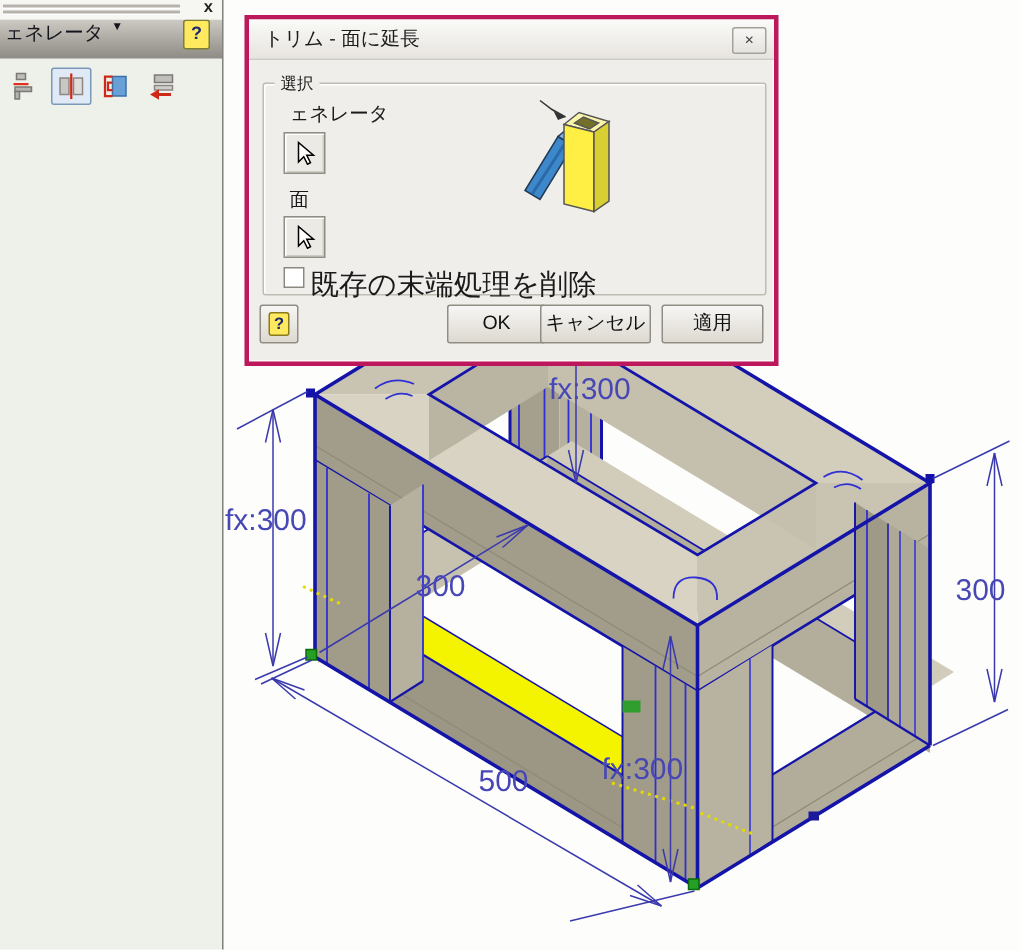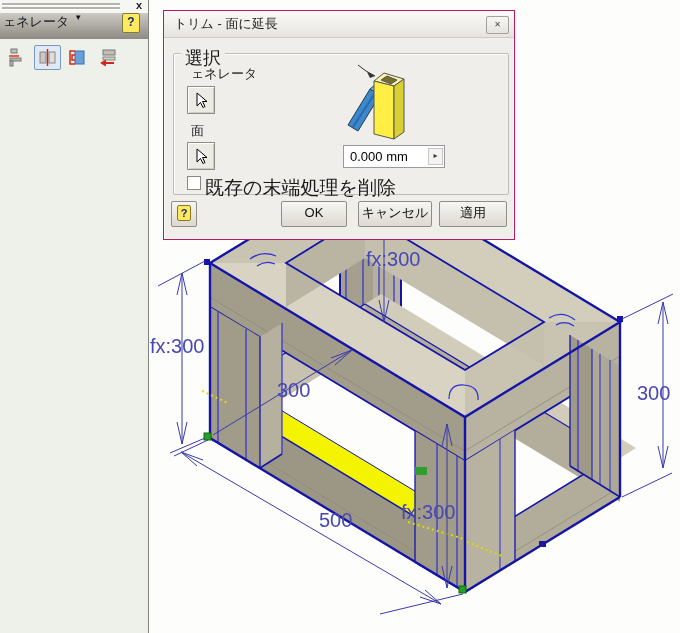--- a/index.html
+++ b/index.html
@@ -20,46 +20,46 @@
   .panel-help{margin-left:auto;margin-right:8px;width:16px;height:18px;background:#ffe95e;
               border:1px solid #7d7d37;border-radius:2px;color:#1c2a6e;font-weight:bold;
               font-size:12px;text-align:center;line-height:17px;}
   .panel-toolbar{display:flex;gap:3px;padding:6px 0 0 4px;}
   .tbtn{width:25px;height:23px;display:flex;align-items:center;justify-content:center;
         border:1px solid transparent;border-radius:2px;}
   .tbtn.sel{border:1px solid #7a98b8;background:#e0eaf6;}
 
   
   .dialog{position:absolute;left:163px;top:10px;width:350px;height:228px;background:#f0eeeb;
-          border:1px solid #be185d;box-shadow:inset 0 0 0 1px #fbfaf8;z-index:10;}
+          border:3px solid #be185d;box-shadow:inset 0 0 0 1px #fbfaf8;z-index:10;}
   .dlg-title{height:26px;background:linear-gradient(#fafaf8,#e7e4df);border-bottom:1px solid #cfccc5;
              font-size:13px;color:#1b1b1b;line-height:26px;padding-left:10px;}
   .dlg-close{position:absolute;right:5px;top:5px;width:21px;height:16px;
              background:linear-gradient(#f7f6f5,#e5e3de);border:1px solid #a3a19a;border-radius:2px;
              font-size:8px;color:#444;text-align:center;line-height:15px;}
   .group{position:absolute;left:9px;top:42px;width:334px;height:140px;
          border:1px solid #bfbcb4;border-radius:2px;box-shadow:1px 1px 0 #fff inset;}
-  .group-label{position:absolute;left:17px;top:35px;background:#f0eeeb;padding:0 4px;font-size:18px;color:#1a1a1a;}
+  .group-label{position:absolute;left:17px;top:35px;background:#f0eeeb;padding:0 4px;font-size:11px;color:#1a1a1a;}
   .lbl{position:absolute;font-size:13px;color:#1a1a1a;}
   .sel-btn{position:absolute;width:26px;height:26px;background:#eceae5;border:1px solid #8f8d84;
            box-shadow:inset 1px 1px 0 #ffffff, inset -1px -1px 0 #cfccc4;
            display:flex;align-items:center;justify-content:center;}
   .thumb{position:absolute;left:180px;top:48px;width:78px;height:88px;}
   .field{position:absolute;left:179px;top:134px;width:94px;height:21px;background:#fff;
          border:1px solid #9a98a0;font-size:13px;color:#000;line-height:21px;padding-left:6px;}
   .flyout{position:absolute;right:1px;top:2px;width:13px;height:15px;background:#f5f4f2;
           border:1px solid #c8c6c0;font-size:8px;color:#333;text-align:center;line-height:14px;}
   .chk{position:absolute;left:23px;top:165px;width:12px;height:12px;background:#fff;border:1px solid #8a8880;}
   .chk-lbl{position:absolute;left:41px;top:164px;font-size:19px;color:#1a1a1a;}
   .btn{position:absolute;top:190px;height:24px;background:linear-gradient(#f7f6f4,#ddd9d1);
        border:1px solid #8f8d84;border-radius:2px;font-size:13px;color:#111;text-align:center;line-height:22px;}
   .btn-help{left:7px;width:24px;}
   .btn-help .qicon{display:inline-block;background:#ffe95e;border:1px solid #8a7a1e;border-radius:2px;
                    padding:0 3px;font-weight:bold;color:#1c2a6e;font-size:11px;line-height:14px;margin-top:3px;}
-  .btn-ok{left:117px;width:64px;}
+  .btn-ok{left:132px;width:64px;}
   .btn-cancel{left:194px;width:72px;}
   .btn-apply{left:275px;width:66px;}
 
   
   .viewport{position:absolute;left:0;top:0;width:680px;height:633px;z-index:1;}
   text.dim{font-size:20px;fill:#4747b5;font-family:"Liberation Sans","DejaVu Sans",sans-serif;}
 </style>
 </head>
 <body>
 
@@ -277,24 +277,20 @@
       <polygon points="26,30 32,25 42,31 36,36" fill="#7fb2e2" stroke="#223a55"></polygon>
       <line x1="9" y1="68" x2="31" y2="34" stroke="#2a6aa8" stroke-width="2"></line>
       <polygon points="30,22 40,14 60,20 50,27" fill="#fbf5ac" stroke="#555"></polygon>
       <polygon points="37,21 43,17 53,21 47,25" fill="#756f2c" stroke="#555"></polygon>
       <polygon points="30,22 50,27 50,80 30,75" fill="#ffee44" stroke="#555"></polygon>
       <polygon points="50,27 60,20 60,73 50,80" fill="#d9ce32" stroke="#555"></polygon>
       <polyline points="14,6 22,12 31,17" fill="none" stroke="#333"></polyline>
       <polygon points="31,17 23,13 26,19" fill="#333"></polygon>
     </svg>
 
-    <div class="field">
-      <span>0.000 mm</span>
-      <span class="flyout">▸</span>
-    </div>
 
     <div class="chk"></div>
     <span class="chk-lbl">既存の末端処理を削除</span>
 
     <div class="btn btn-help">
       <span class="qicon">?</span>
     </div>
     <div class="btn btn-ok">OK</div>
     <div class="btn btn-apply">適用</div>
     <div class="btn btn-cancel">キャンセル</div>

